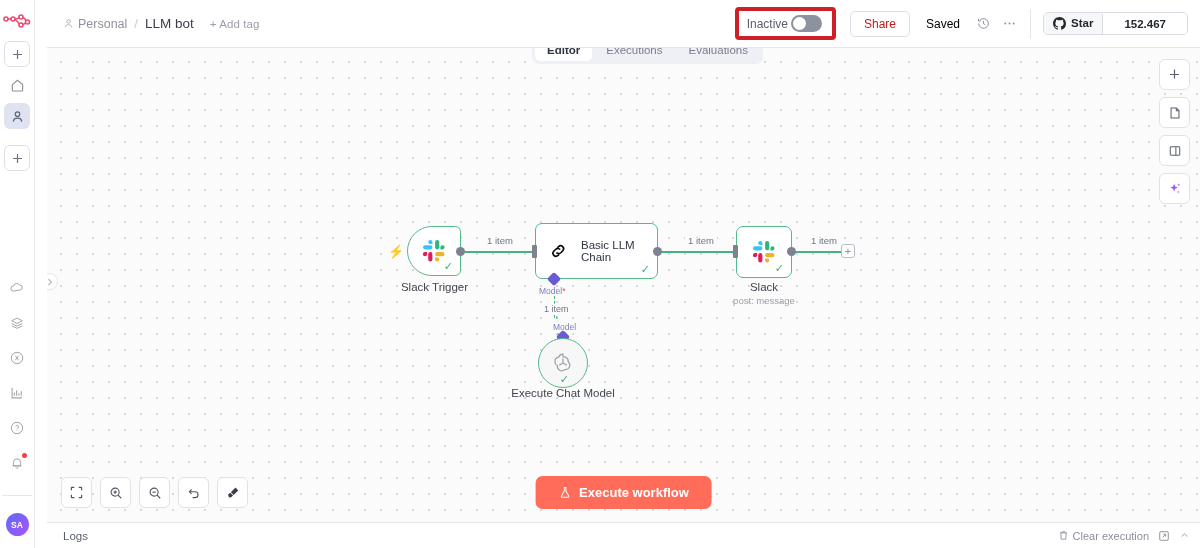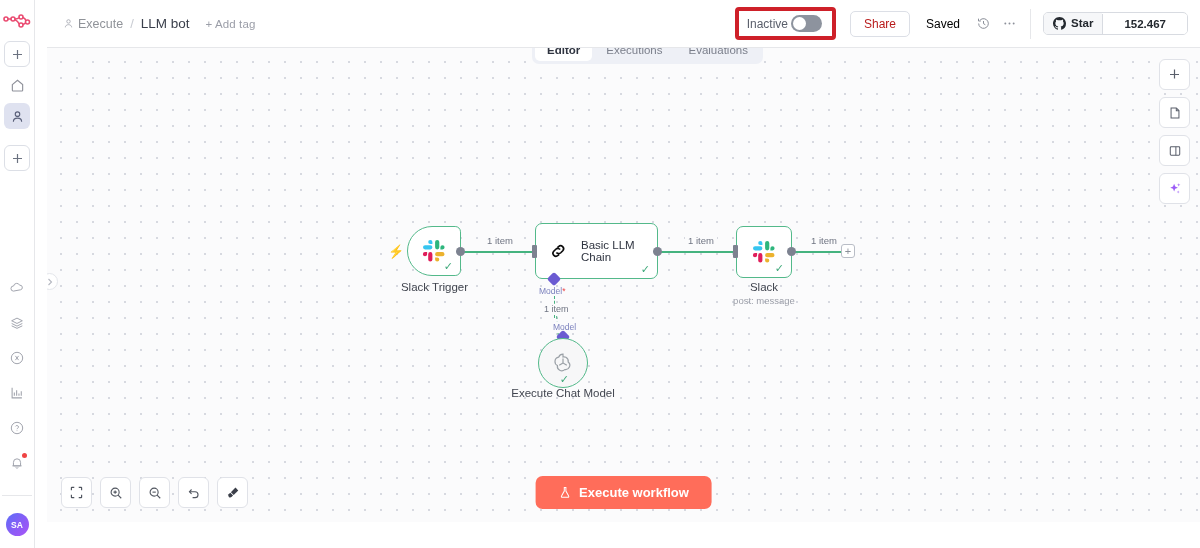--- a/index.html
+++ b/index.html
@@ -301,21 +301,21 @@
     </div>
   </div>
 
   <div class="header">
     <div class="bc">
       <span class="bc-personal">
         <svg width="11" height="11" viewBox="0 0 16 16" fill="none" stroke="#a7aab3" stroke-width="1.3">
           <circle cx="8" cy="5" r="2.5"></circle>
             <path d="M3.4 13.6c0-2.4 2.1-3.9 4.6-3.9s4.6 1.5 4.6 3.9"></path>
         </svg>
-        <span>Execute</span>
+        <span>Personal</span>
       </span>
       <span class="bc-slash">/</span>
       <span class="bc-name">LLM bot</span>
     </div>
     <span class="add-tag">+ Add tag</span>
 
     <div class="hdr-right">
       <div class="redbox">
         <span class="inactive-label">Inactive</span>
         <span class="toggle">
@@ -496,14 +496,36 @@
     </div>
 
     <div class="exec">
       <svg width="13" height="13" viewBox="0 0 16 16" fill="none" stroke="#fff" stroke-width="1.25">
         <path d="M6.4 1.8h3.2M7 1.8v4.4L3.6 12.4a1 1 0 0 0 .85 1.5h7.1a1 1 0 0 0 .85-1.5L9 6.2V1.8"></path>
       </svg>
       <span>Execute workflow</span>
     </div>
   </div>
 
+  <div class="footer">
+    <span class="logs-txt">Logs</span>
+    <div class="footer-right">
+      <span class="clear-exec">
+        <svg width="11" height="11" viewBox="0 0 14 14" fill="none" stroke="#8b8f99" stroke-width="1.1">
+          <path d="M2.4 3.6h9.2M5.3 3.6V2.3h3.4v1.3M3.6 3.6l.5 8.1h5.8l.5-8.1"></path>
+        </svg>
+        <span>Clear execution</span>
+      </span>
+      <span class="f-icon">
+        <svg width="12" height="12" viewBox="0 0 14 14" fill="none" stroke="#8b8f99" stroke-width="1.1">
+          <rect x="2" y="2" width="10" height="10" rx="1.3"></rect>
+            <path d="M5.4 8.6 9 5M6.3 5H9v2.7"></path>
+        </svg>
+      </span>
+      <span class="f-icon">
+        <svg width="11" height="11" viewBox="0 0 14 14" fill="none" stroke="#8b8f99" stroke-width="1.1">
+          <path d="M3.4 8.4 7 4.9l3.6 3.5"></path>
+        </svg>
+      </span>
+    </div>
+  </div>
 
 </div>
 
 </body></html>

